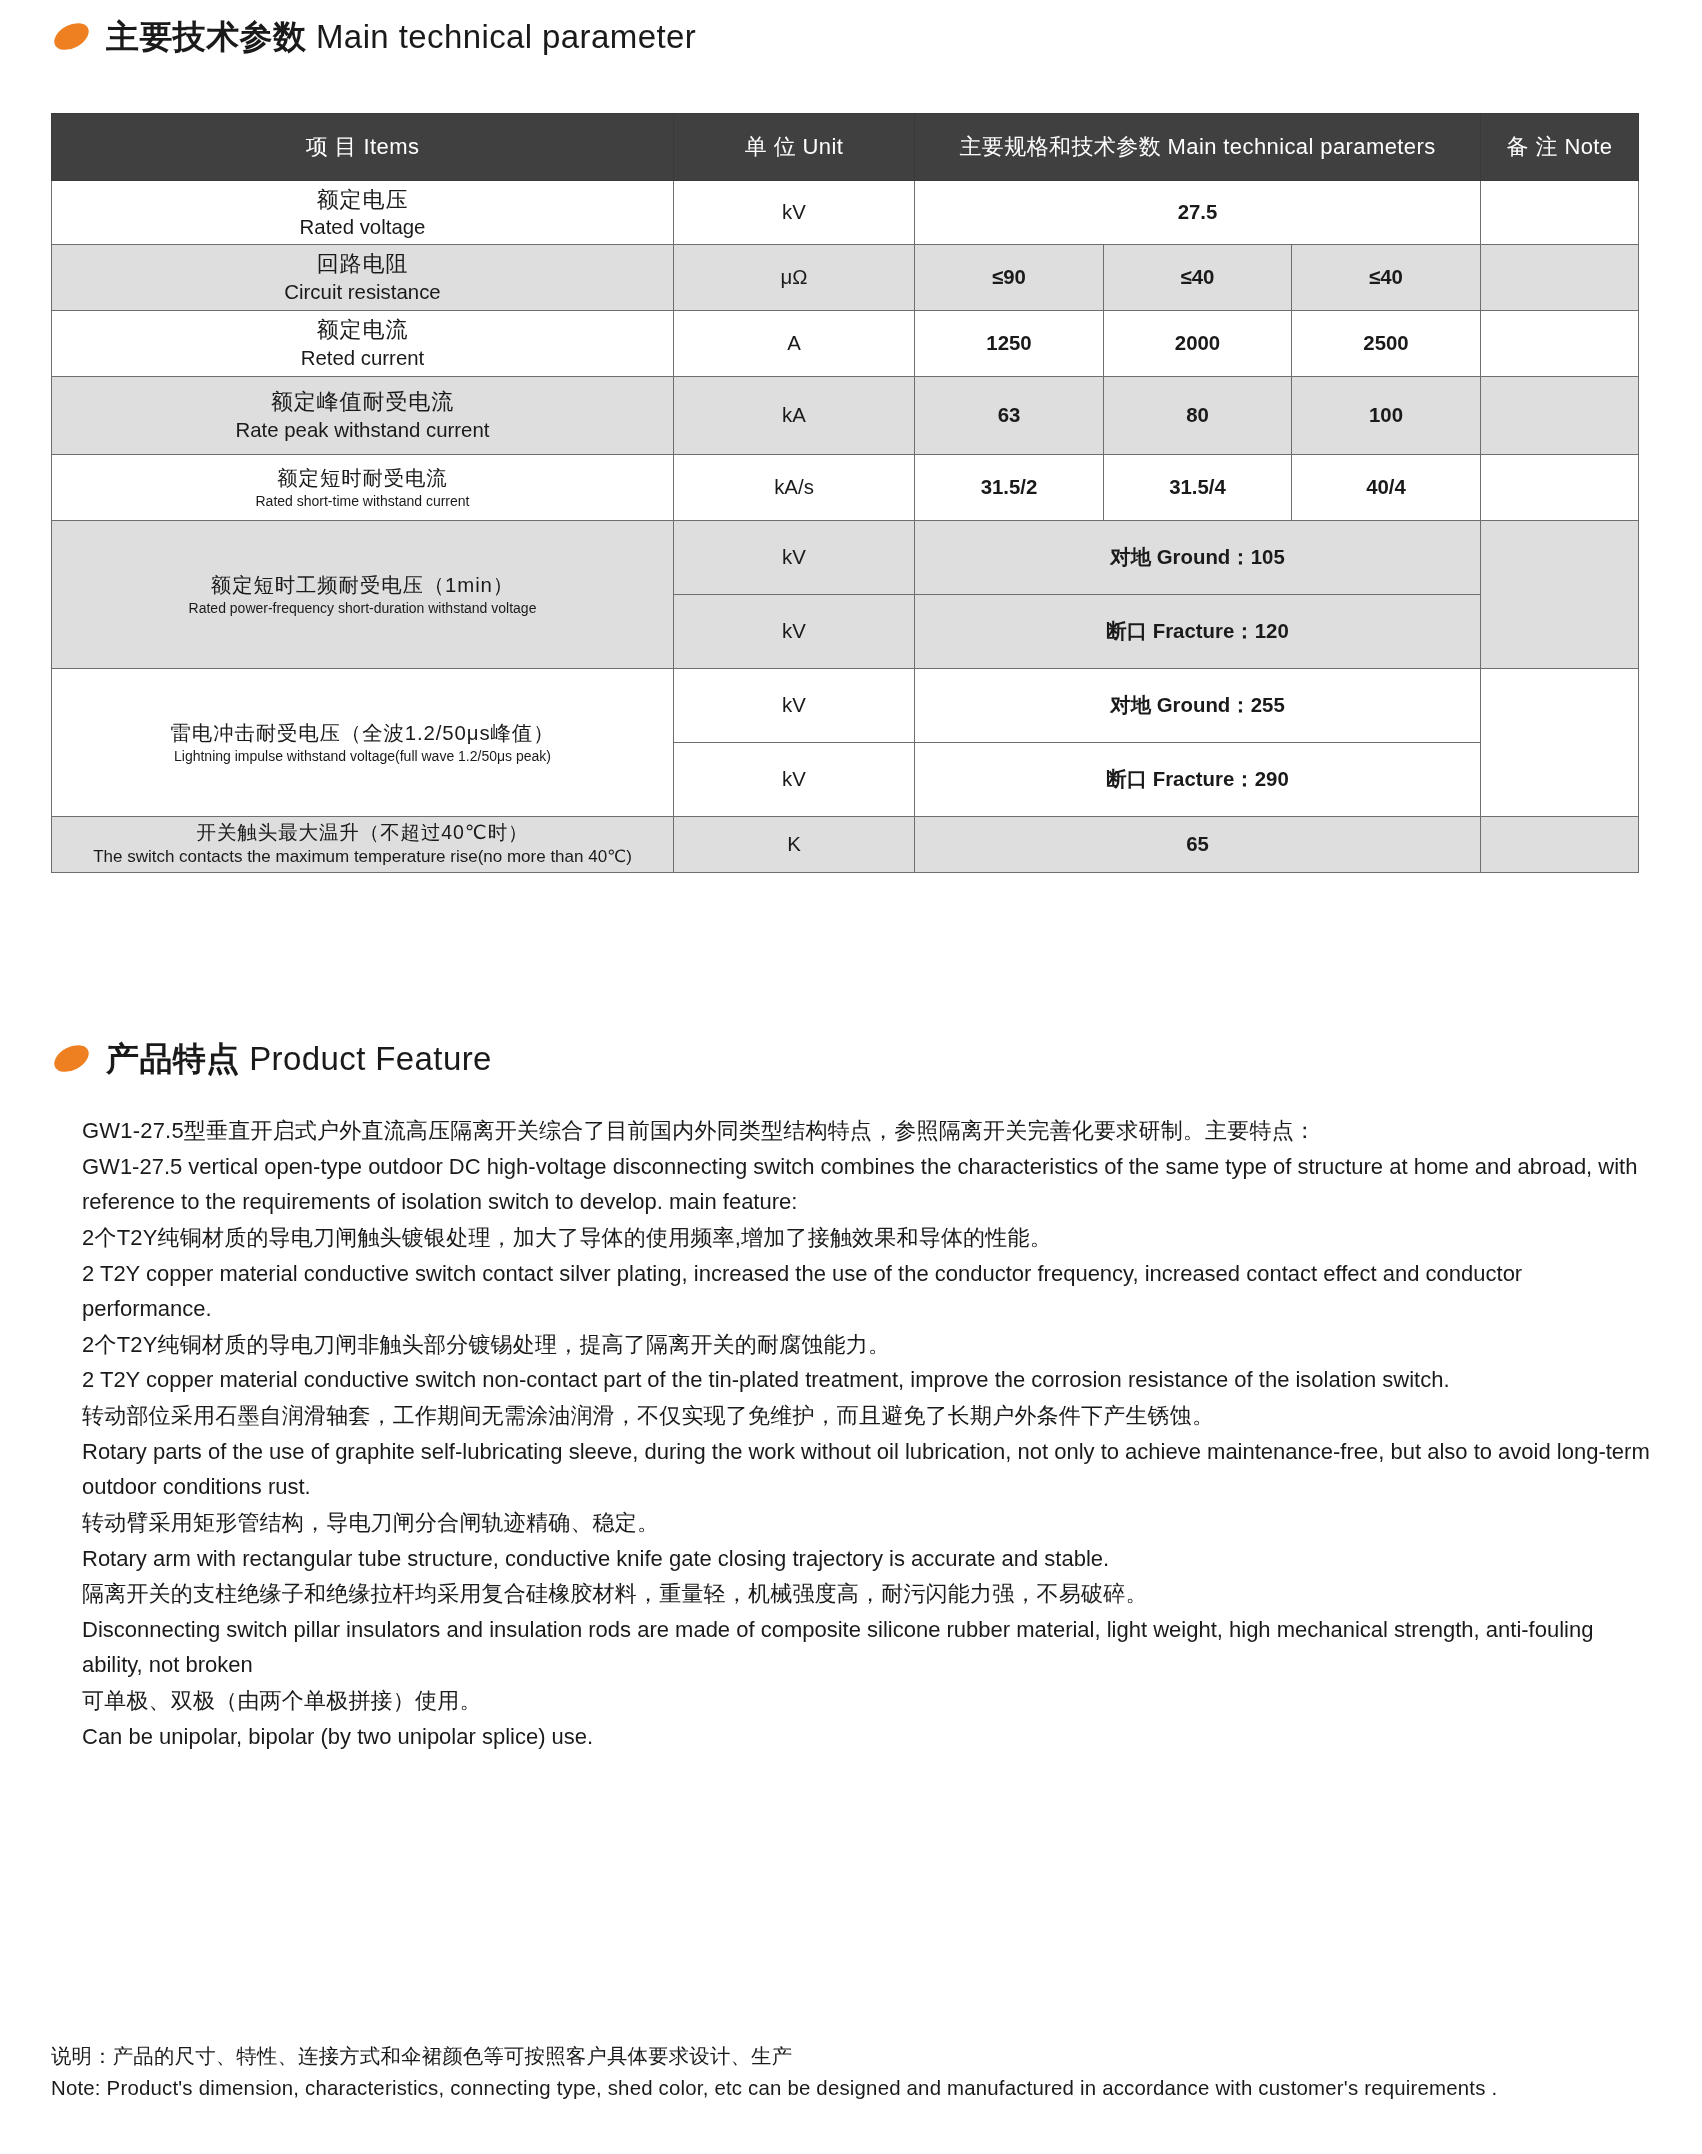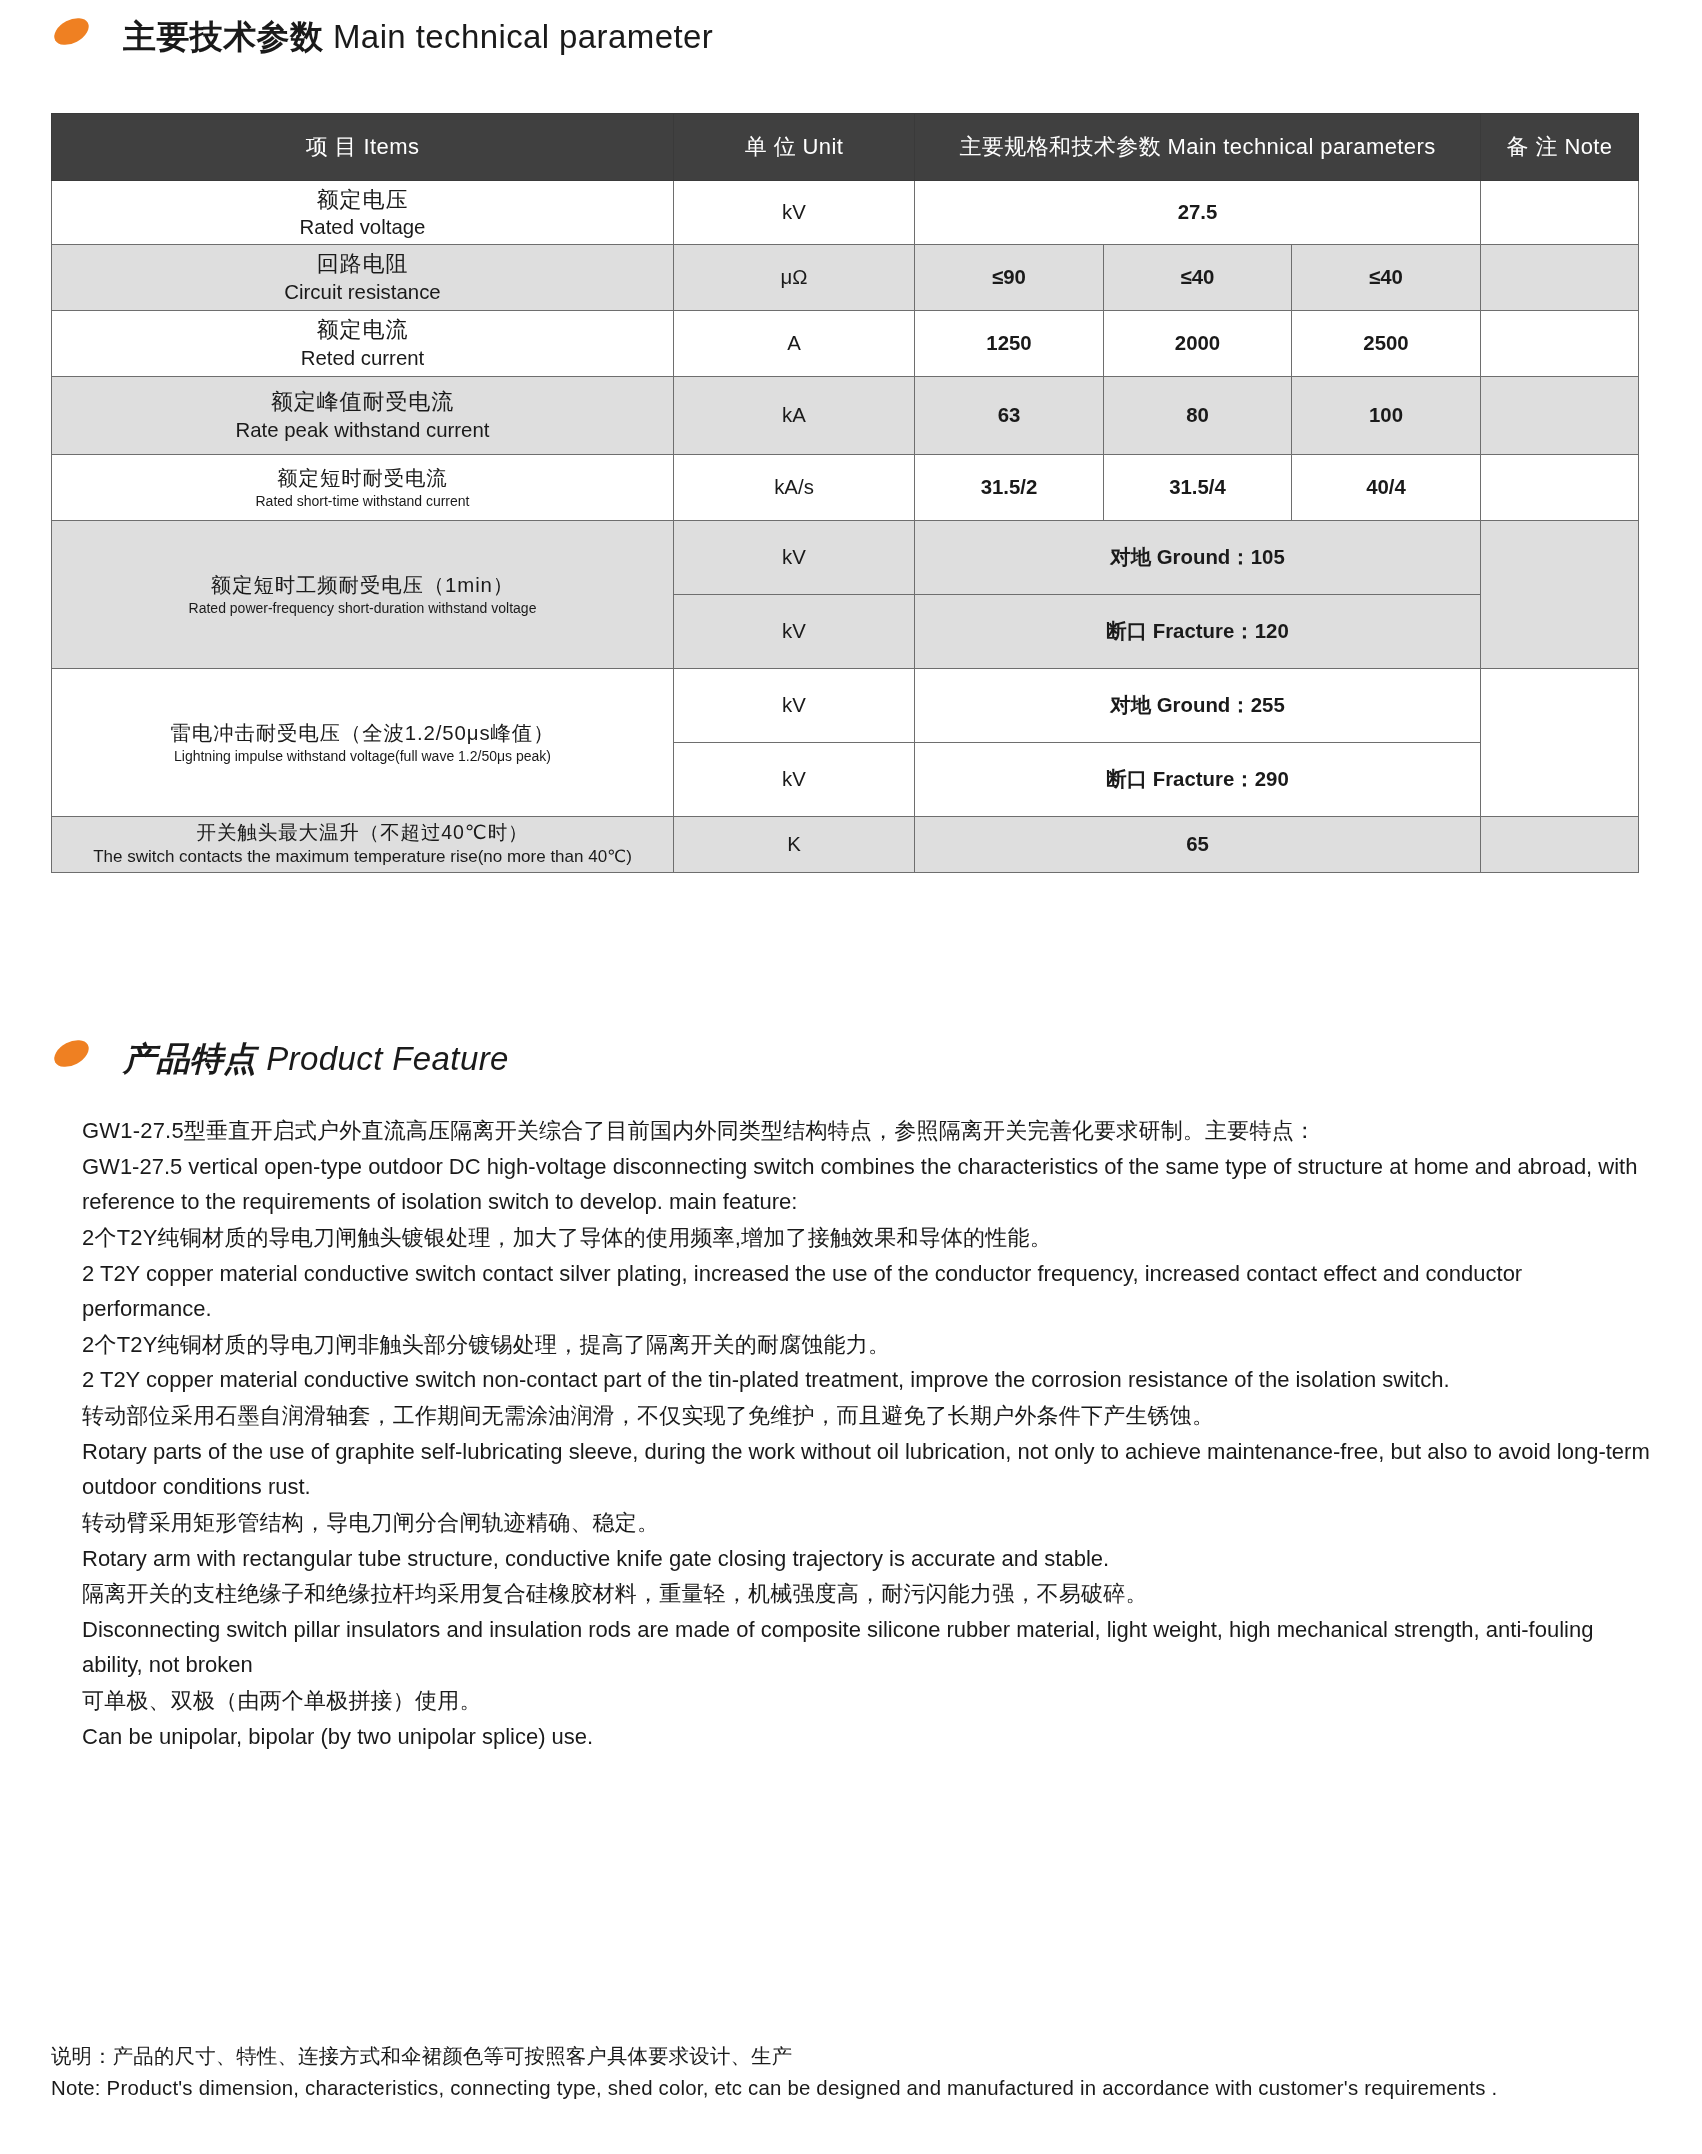--- a/index.html
+++ b/index.html
@@ -18,22 +18,22 @@
   .page {
     position: relative;
     width: 1702px;
     height: 2155px;
     padding: 0;
   }
 
   
   .section-head {
     display: flex;
-    align-items: flex-start;
-    gap: 33px;
+    align-items: center;
+    gap: 16px;
     margin-left: 53px;
   }
   .leaf-icon {
     width: 37px;
     height: 23px;
     background: #ef8022;
     border-radius: 50%;
     transform: rotate(-28deg);
     flex: 0 0 auto;
     display: block;
@@ -44,21 +44,21 @@
     letter-spacing: 0.4px;
     white-space: nowrap;
     line-height: 1;
   }
   .section-title .en {
     font-weight: normal;
     letter-spacing: 0.4px;
   }
 
   #head-main { position: absolute; top: 19.5px; left: 0; }
-  #head-feature { position: absolute; top: 1042px; left: 0; font-style: italic; }
+  #head-feature { position: absolute; top: 1042px; left: 0; }
 
   
   .spec-table-wrap {
     position: absolute;
     top: 113px;
     left: 51px;
     width: 1587px;
   }
   table.spec {
     border-collapse: collapse;

